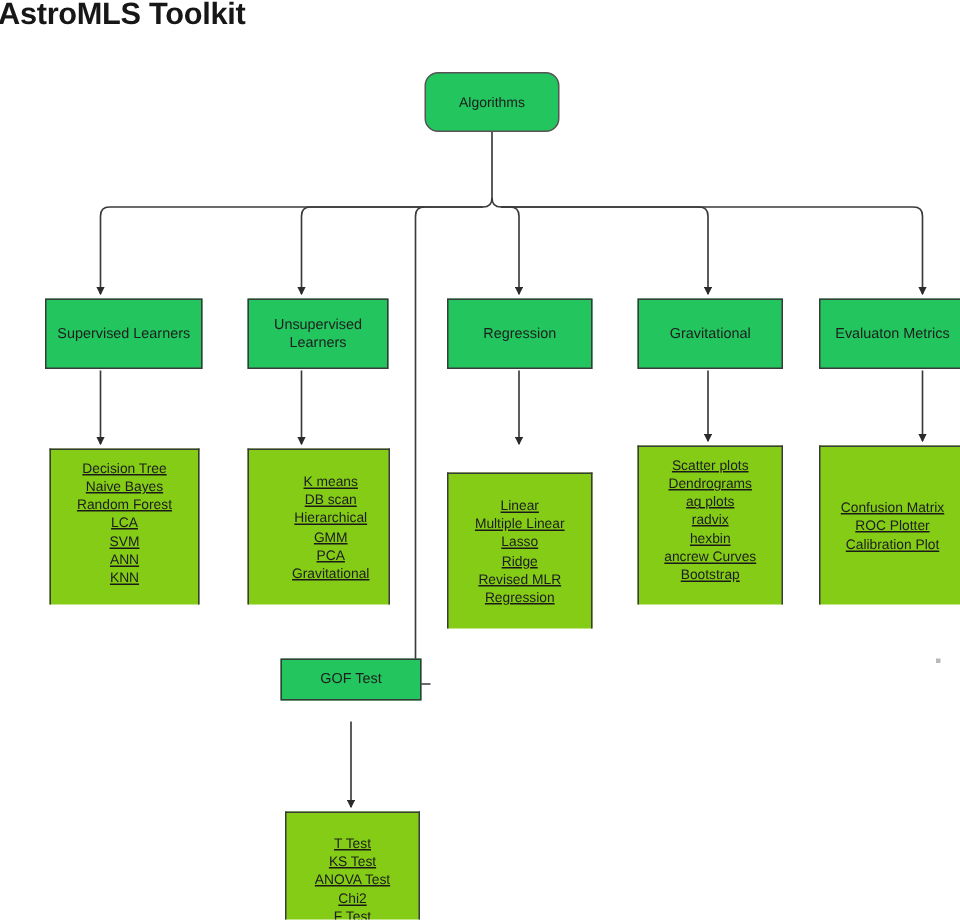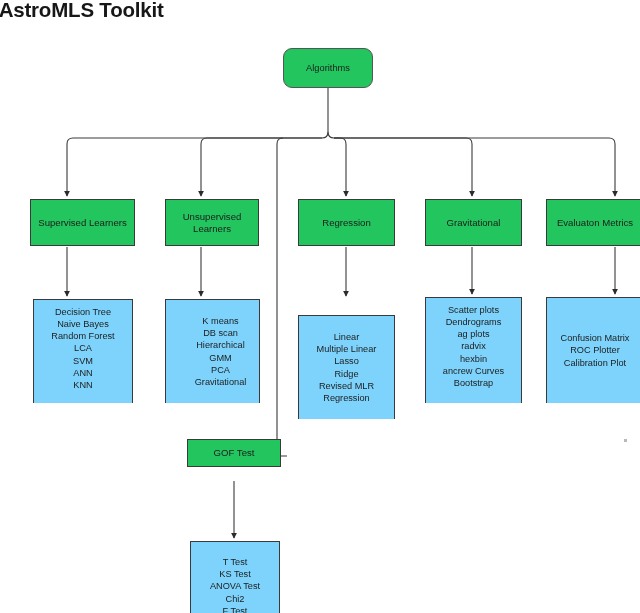--- a/index.html
+++ b/index.html
@@ -26,24 +26,25 @@
   .node.root{
     border-radius:9px;border-color:#555;
   }
   .node .lbl{display:block;width:100%;}
 
   .cat{font-size:9.6px;color:#1d1d1d;}
   .root-lbl{font-size:9.3px;color:#1d1d1d;}
 
   
   .leafbox{
-    position:absolute;box-sizing:border-box;background:#7dd3fc;
+    position:absolute;box-sizing:border-box;background:#84cc16;
     border:1.1px solid #3a3a3a;border-bottom:none;
     display:flex;align-items:flex-start;justify-content:center;
     padding-top:6px;
+    text-decoration:underline;
   }
   .leafbox ul{
     list-style:none;margin:0;padding:0;width:100%;
     text-align:center;font-size:9.2px;line-height:1.32;color:#1d1d1d;
   }
   .leafbox li{white-space:nowrap;}
   .leafbox.vmid{align-items:center;padding-top:0;}
   .speck{position:absolute;left:624px;top:439px;width:3px;height:3px;background:#b9b9b9;}
 </style>
 </head>

